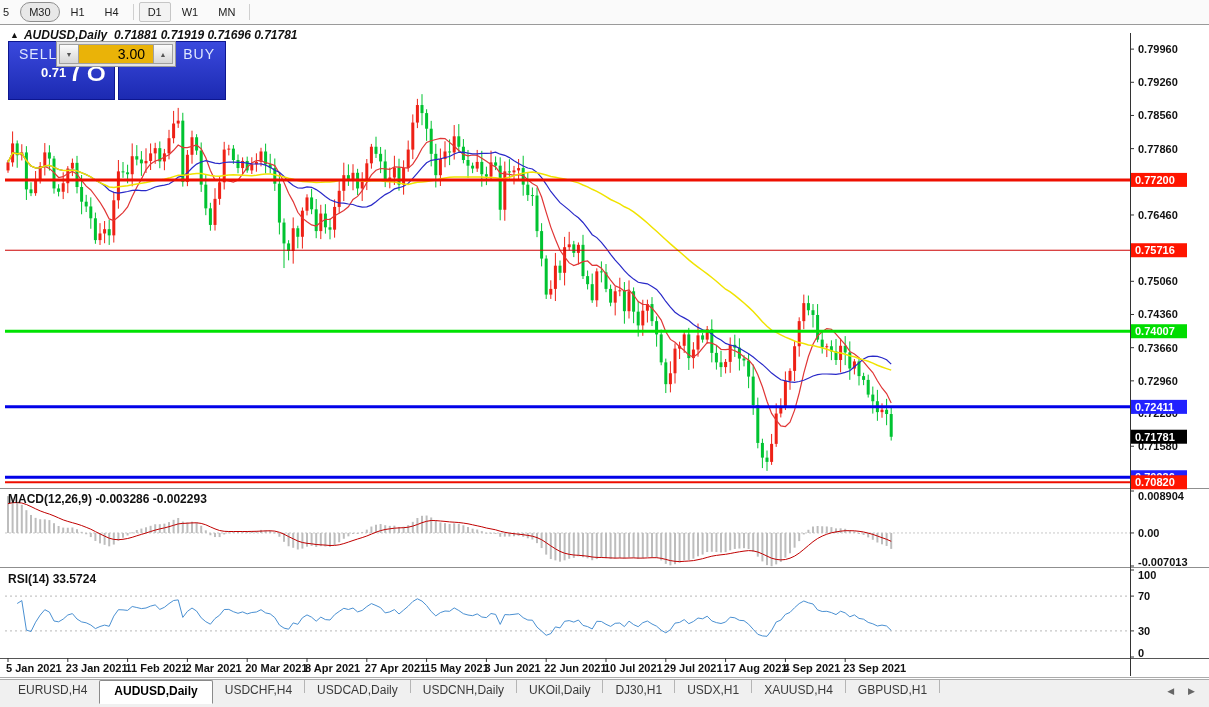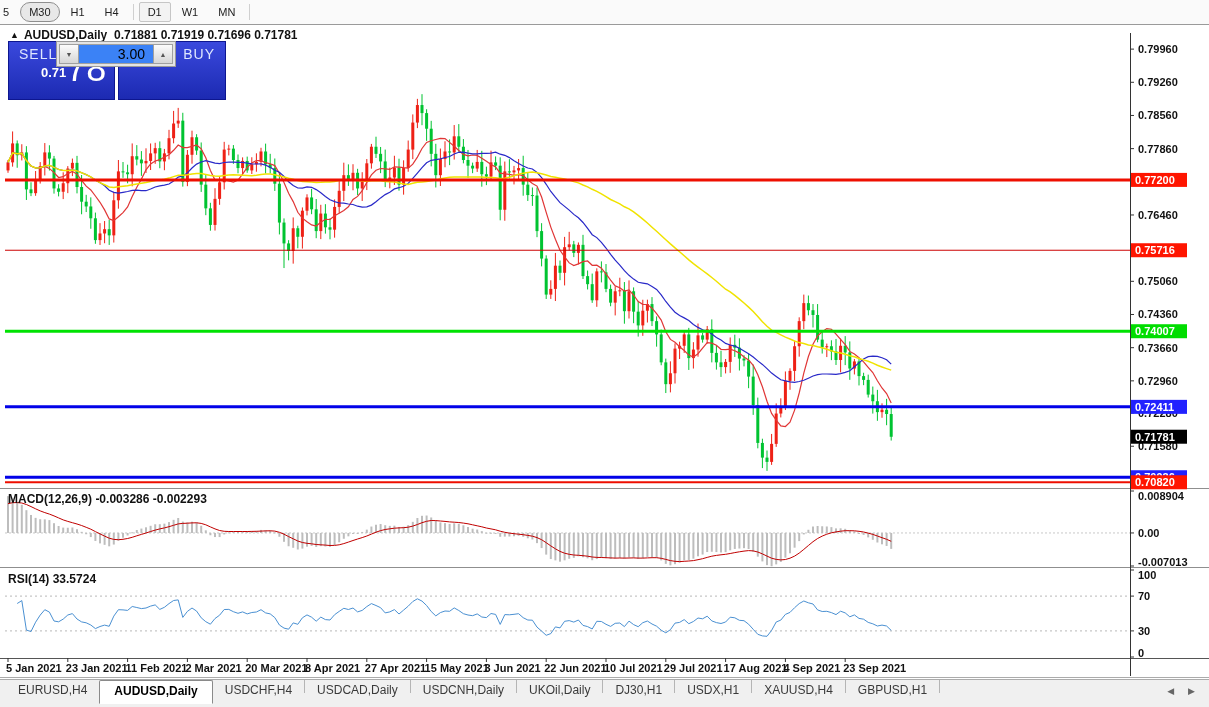--- a/index.html
+++ b/index.html
@@ -7,39 +7,39 @@
   
   #toolbar{position:absolute;left:0;top:0;width:1209px;height:24px;background:#fafafa;border-bottom:1px solid #9a9a9a;display:flex;align-items:center;overflow:hidden;}
   #toolbar .tf-wrap{display:flex;align-items:center;margin-left:-7px;}
   .tf-btn{font-size:11px;color:#222;padding:3px 8px;margin:0 1px;border:1px solid transparent;background:transparent;cursor:default;}
   .tf-btn.pressed{background:#e8e8e8;border:1px solid #8f8f8f;border-radius:10px;}
   .tf-btn.period{background:#f3f3f3;border:1px solid #c6c6c6;border-radius:2px;}
   .tf-sep{width:1px;height:16px;background:#d0d0d0;margin:0 4px;}
   
   #chart-svg{position:absolute;left:0;top:25px;}
   
-  #title-line{position:absolute;left:10px;top:28px;font-size:12px;font-weight:700;color:#111;white-space:pre;}
+  #title-line{position:absolute;left:10px;top:28px;font-size:12px;font-weight:700;color:#111;white-space:pre;font-style:italic;}
   #title-line .tri{font-size:9px;position:relative;top:-1px;margin-right:5px;}
   
   .ind-label{position:absolute;left:8px;font-size:12px;font-weight:600;color:#111;white-space:pre;text-align:center;}
   
   #trade-panel{position:absolute;left:8px;top:41px;width:218px;height:59px;}
   .blue-box{position:absolute;top:0;height:59px;background:linear-gradient(#3a49dd,#1c2ab2);border:1px solid #0d1690;box-sizing:border-box;}
   #sell-box{left:0;width:107px;}
   #buy-box{left:110px;width:108px;}
   .side-label{position:absolute;top:4px;font-size:14px;color:#dfe7ff;letter-spacing:1px;}
   #sell-box .side-label{left:10px;}
   #buy-box .side-label{right:10px;}
   .big-price{position:absolute;bottom:14px;width:100%;color:#fff;white-space:nowrap;padding-left:32px;}
   .big-price .small{font-size:13px;font-weight:700;vertical-align:4px;}
   .big-price .big{font-size:36px;font-weight:400;line-height:30px;}
   .big-price .sup{font-size:16px;vertical-align:16px;}
   #vol-strip{position:absolute;left:48px;top:0;width:120px;height:26px;background:#e4e4e4;border:1px solid #9a9a9a;box-sizing:border-box;display:flex;padding:2px;}
   .spin-btn{width:18px;background:linear-gradient(#fcfcfc,#d6d6d6);border:1px solid #a0a0a0;font-size:7px;color:#555;display:flex;align-items:center;justify-content:center;}
-  #vol-input{flex:1;border:1px solid #a0a0a0;border-left:none;border-right:none;font-family:"Liberation Sans",sans-serif;font-size:14px;text-align:right;padding:0 8px 0 0;color:#000;min-width:0;background:#3b82f6;}
+  #vol-input{flex:1;border:1px solid #a0a0a0;border-left:none;border-right:none;font-family:"Liberation Sans",sans-serif;font-size:14px;text-align:right;padding:0 8px 0 0;color:#000;min-width:0;background:#eab308;}
   
   #tab-strip{position:absolute;left:0;top:679px;width:1209px;height:28px;background:#f0f0f0;border-top:1px solid #ababab;display:flex;align-items:flex-start;box-sizing:border-box;}
   #tabs{display:flex;align-items:flex-start;margin-left:6px;height:22px;}
   .tab{font-size:12px;color:#3a3a3a;padding:3px 12px;white-space:nowrap;cursor:default;}
   .tab.active{background:#ffffff;border:1px solid #8a8a8a;border-bottom:1px solid #fff;border-radius:2px 2px 0 0;font-weight:700;color:#000;padding:3px 14px;margin-top:0px;height:16px;}
   .tab-sep{width:1px;height:13px;background:#b5b5b5;}
   #tab-arrows{margin-left:auto;margin-right:14px;margin-top:6px;font-size:9px;color:#666;display:flex;gap:14px;}
 </style>
 </head>
 <body>

